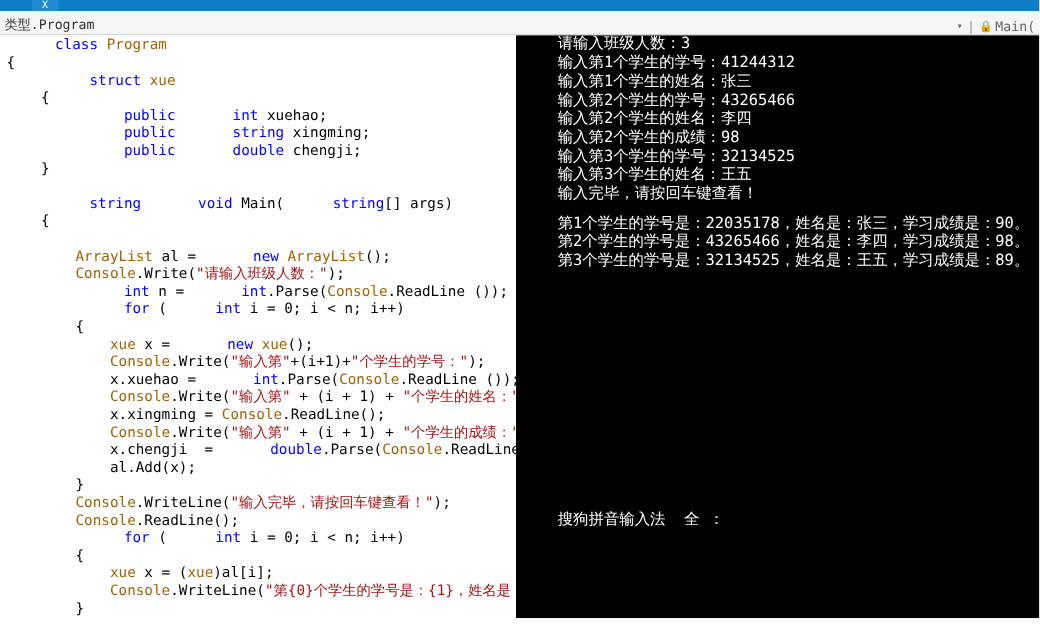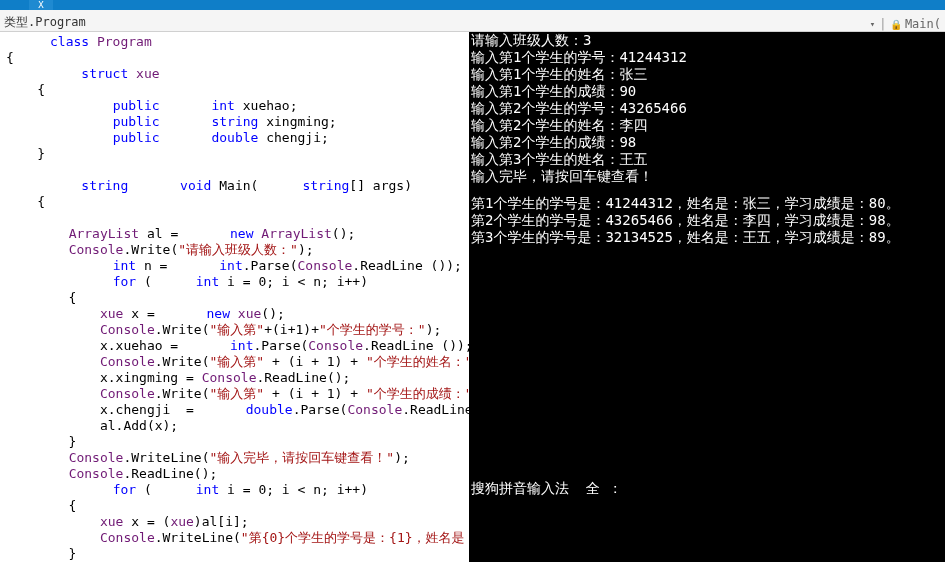--- a/index.html
+++ b/index.html
@@ -11,26 +11,26 @@
 .crumb { height:22px; background:#f5f5f5; border-bottom:1px solid #d0d0d0; display:flex; align-items:flex-end; padding:0 4px; font-size:12px; color:#333; }
 .crumb .cl { flex:1; }
 .crumb .cr { color:#666; display:flex; align-items:center; gap:2px; }
 .crumb .sep { color:#999; margin:0 2px; }
 .crumb .dd { font-size:9px; color:#666; }
 .crumb .lock { font-size:10px; color:#6b4c9a; }
 .main { flex:1; display:flex; overflow:hidden; }
 .editor { width:469px; background:#fff; overflow:auto; padding:2px 0 2px 6px; }
 pre.code { font-family:Consolas,"Microsoft YaHei",monospace; font-size:13px; line-height:16px; white-space:pre; }
 .kw { color:#0000ff;margin-left:44px; }
-.typ { color:#701a75; }
+.typ { color:#a16207; }
 .str { color:#a31515; }
 .console { flex:1; background:#000; color:#fff; font-family:"SimSun","Microsoft YaHei",Consolas,monospace; font-size:14px; line-height:17px; padding:0 2px; overflow:hidden; position:relative; }
-.console .line { white-space:pre; }
+.console .line { white-space:pre;margin-left:36px; }
 .console .gap { height:10px; }
-.console .ime { position:absolute; left:2px; top:448px; }
+.console .ime { position:absolute; left:2px; top:432px; }
 .bottom { height:8px; background:#fff; }
 </style>
 </head>
 <body>
 
 <div class="root">
   <div class="titlebar">
     <div class="left"></div>
     <div class="xbox">X</div>
   </div>
@@ -82,30 +82,30 @@
             <span class="typ">xue</span> x = (<span class="typ">xue</span>)al[i];
             <span class="typ">Console</span>.WriteLine(<span class="str">"第{0}个学生的学号是：{1}，姓名是：{2}，学习成绩是：{3}。"</span>,i+1,x.xuehao,x.xingming ,x.chengji )
         }
         .ReadLine();</pre>
     </div>
     <div class="console">
       <div id="con-lines">
           <div class="line">请输入班级人数：3</div>
           <div class="line">输入第1个学生的学号：41244312</div>
           <div class="line">输入第1个学生的姓名：张三</div>
-          <div class="line">输入第1个学生的成绩：90</div>
           <div class="line">输入第2个学生的学号：43265466</div>
           <div class="line">输入第2个学生的姓名：李四</div>
           <div class="line">输入第2个学生的成绩：98</div>
+          <div class="line">输入第3个学生的学号：32134525</div>
           <div class="line">输入第3个学生的姓名：王五</div>
           <div class="line">输入完毕，请按回车键查看！</div>
         </div>
       <div class="gap"></div>
       <div id="con-results">
-          <div class="line">第1个学生的学号是：41244312，姓名是：张三，学习成绩是：80。</div>
+          <div class="line">第1个学生的学号是：22035178，姓名是：张三，学习成绩是：90。</div>
           <div class="line">第2个学生的学号是：43265466，姓名是：李四，学习成绩是：98。</div>
           <div class="line">第3个学生的学号是：32134525，姓名是：王五，学习成绩是：89。</div>
         </div>
       <div class="ime line">搜狗拼音输入法  全 ：</div>
     </div>
   </div>
   <div class="bottom"></div>
 </div>
 
 </body></html>

